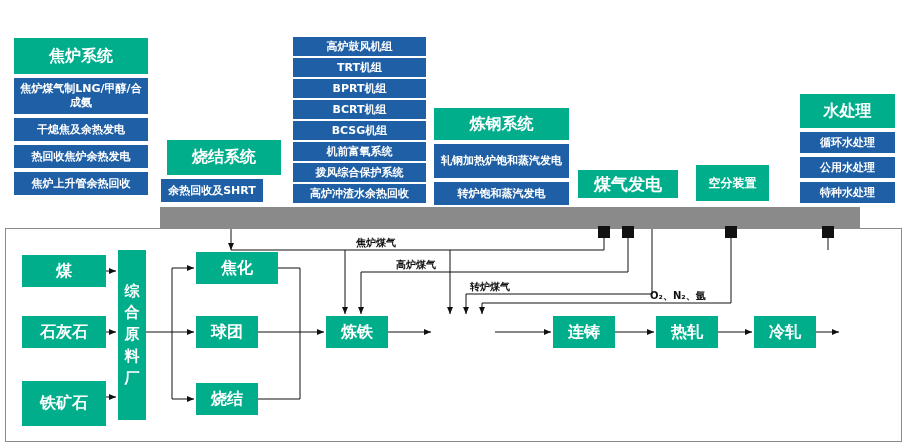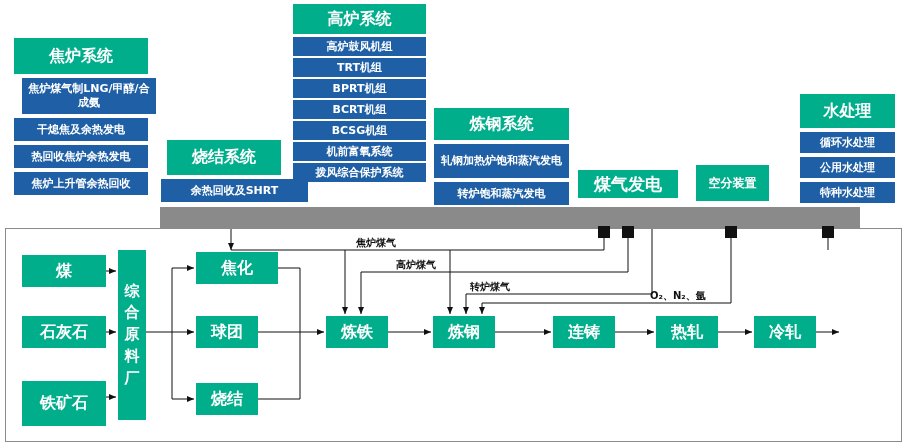--- a/index.html
+++ b/index.html
@@ -95,36 +95,36 @@
     </g>
     <g class="glabel">
       <text x="356" y="246">焦炉煤气</text>
       <text x="396" y="268">高炉煤气</text>
       <text x="470" y="290">转炉煤气</text>
       <text x="650" y="299">O₂、N₂、氩</text>
     </g>
   </svg>
 
   <div class="hdr" style="left:14px;top:38px;width:134px;height:36px">焦炉系统</div>
-  <div class="bitem" style="left:22px;top:78px;width:134px;height:36px">焦炉煤气制LNG/甲醇/合成氨</div>
+  <div class="bitem" style="left:14px;top:78px;width:134px;height:36px">焦炉煤气制LNG/甲醇/合成氨</div>
   <div class="bitem" style="left:14px;top:118px;width:134px;height:23px">干熄焦及余热发电</div>
   <div class="bitem" style="left:14px;top:145px;width:134px;height:23px">热回收焦炉余热发电</div>
   <div class="bitem" style="left:14px;top:172px;width:134px;height:23px">焦炉上升管余热回收</div>
 
   <div class="hdr" style="left:167px;top:140px;width:114px;height:35px">烧结系统</div>
-  <div class="bitem" style="left:161px;top:179px;width:147px;height:23px">余热回收及SHRT</div>
+  <div class="bitem" style="left:161px;top:179px;width:102px;height:23px">余热回收及SHRT</div>
 
-  <div class="hdr" style="left:293px;top:4px;width:133px;height:30px">高炉系统</div>
   <div class="bitem" style="left:293px;top:37px;width:133px;height:19px">高炉鼓风机组</div>
   <div class="bitem" style="left:293px;top:58px;width:133px;height:19px">TRT机组</div>
   <div class="bitem" style="left:293px;top:79px;width:133px;height:19px">BPRT机组</div>
   <div class="bitem" style="left:293px;top:100px;width:133px;height:19px">BCRT机组</div>
   <div class="bitem" style="left:293px;top:121px;width:133px;height:19px">BCSG机组</div>
   <div class="bitem" style="left:293px;top:142px;width:133px;height:19px">机前富氧系统</div>
   <div class="bitem" style="left:293px;top:163px;width:133px;height:19px">拨风综合保护系统</div>
+  <div class="bitem" style="left:293px;top:184px;width:133px;height:19px">高炉冲渣水余热回收</div>
 
   <div class="hdr" style="left:434px;top:108px;width:135px;height:32px">炼钢系统</div>
   <div class="bitem" style="left:434px;top:144px;width:135px;height:34px">轧钢加热炉饱和蒸汽发电</div>
   <div class="bitem" style="left:434px;top:182px;width:135px;height:23px">转炉饱和蒸汽发电</div>
 
   <div class="hdr" style="left:578px;top:170px;width:100px;height:28px;font-size:17px">煤气发电</div>
   <div class="hdr" style="left:696px;top:165px;width:73px;height:36px;font-size:12px">空分装置</div>
 
   <div class="hdr" style="left:800px;top:94px;width:95px;height:34px">水处理</div>
   <div class="bitem" style="left:800px;top:132px;width:95px;height:21px">循环水处理</div>
@@ -134,18 +134,17 @@
   <div class="node" style="left:22px;top:255px;width:84px;height:32px">煤</div>
   <div class="node" style="left:22px;top:316px;width:84px;height:32px">石灰石</div>
   <div class="node" style="left:22px;top:381px;width:84px;height:45px">铁矿石</div>
   <div class="node vert" style="left:118px;top:250px;width:28px;height:170px">
       <span>综合原料厂</span>
     </div>
   <div class="node" style="left:196px;top:252px;width:82px;height:32px">焦化</div>
   <div class="node" style="left:196px;top:316px;width:62px;height:32px">球团</div>
   <div class="node" style="left:196px;top:383px;width:62px;height:32px">烧结</div>
   <div class="node" style="left:326px;top:316px;width:62px;height:32px">炼铁</div>
-  <div class="node" style="left:433px;top:316px;width:62px;height:32px">炼钢</div>
   <div class="node" style="left:553px;top:316px;width:62px;height:32px">连铸</div>
   <div class="node" style="left:656px;top:316px;width:62px;height:32px">热轧</div>
   <div class="node" style="left:754px;top:316px;width:62px;height:32px">冷轧</div>
 
 </div>
 
 </body></html>

